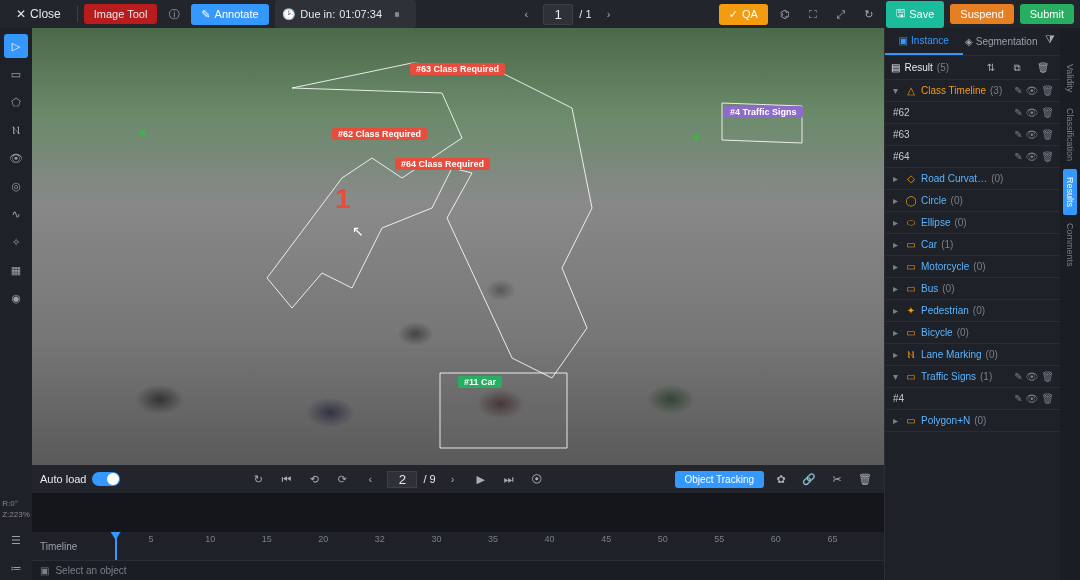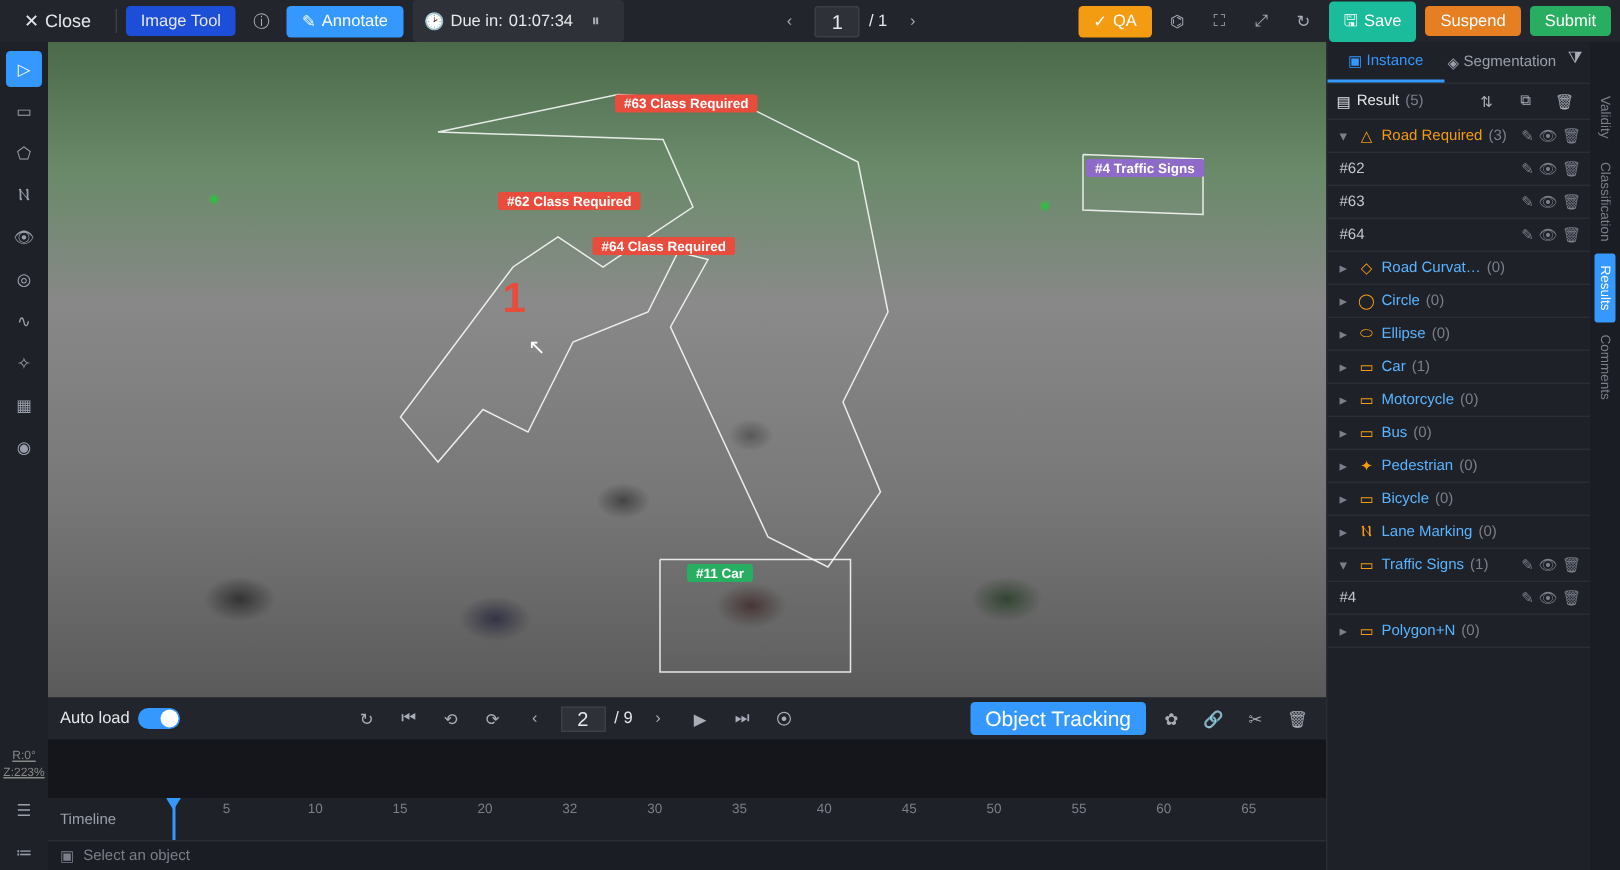--- a/index.html
+++ b/index.html
@@ -1,36 +1,36 @@
 <!DOCTYPE html>
 <html><head>
 <meta charset="utf-8">
 <style>
 * { margin:0; padding:0; box-sizing:border-box; font-family:-apple-system,Segoe UI,Arial,sans-serif; }
 body { background:#1a1d24; color:#e6e8eb; width:1080px; height:580px; overflow:hidden; font-size:11px; }
 .topbar { height:28px; background:#22252c; display:flex; align-items:center; padding:0 6px; gap:6px; }
-.btn { background:#1d4ed8; border:none; color:#e6e8eb; padding:4px 10px; border-radius:3px; cursor:pointer; font-size:11px; display:inline-flex; align-items:center; gap:4px; }
+.btn { background:#b91c1c; border:none; color:#e6e8eb; padding:4px 10px; border-radius:3px; cursor:pointer; font-size:11px; display:inline-flex; align-items:center; gap:4px; }
 .btn-close { background:transparent; font-size:12px; }
 .btn-blue { background:#3498ff; color:#fff; }
 .btn-orange { background:#f39c12; color:#fff; }
 .btn-cyan { background:#1abc9c; color:#fff; }
 .btn-green { background:#27ae60; color:#fff; }
 .btn-yellow { background:#e67e22; color:#fff; }
 .divider-v { width:1px; height:16px; background:#3c3f46; }
 .topbar .spacer { flex:1; }
 .clock-box { display:flex; align-items:center; gap:4px; background:#2e3138; padding:3px 8px; border-radius:3px; }
 .page-nav { display:flex; align-items:center; gap:6px; }
 .page-nav input { width:30px; background:#2e3138; border:1px solid #3c3f46; color:#e6e8eb; text-align:center; border-radius:2px; padding:2px; }
 .icon-btn { width:22px; height:22px; display:inline-flex; align-items:center; justify-content:center; color:#a8adb7; cursor:pointer; border-radius:3px; }
 
 .main { display:flex; height:552px; }
 .leftrail { width:32px; background:#1e2128; display:flex; flex-direction:column; align-items:center; padding-top:6px; gap:4px; }
 .leftrail .tool { width:24px; height:24px; border-radius:3px; display:flex; align-items:center; justify-content:center; color:#9aa0ab; cursor:pointer; }
 .leftrail .tool.active { background:#3498ff; color:#fff; }
-.leftrail-status { margin-top:auto; font-size:8px; color:#888; text-align:center; line-height:1.3; padding:4px 1px;text-decoration:underline; }
+.leftrail-status { margin-top:auto; font-size:8px; color:#888; line-height:1.3; padding:4px 1px; }
 
 .center { flex:1; display:flex; flex-direction:column; background:#14161c; position:relative; }
 .canvas-wrap { flex:1; position:relative; background:#2a2a2a; overflow:hidden; }
 .traffic-scene { position:absolute; inset:0; background:linear-gradient(180deg,#4a6a4a 0%,#6a8a6a 20%,#888 40%,#777 70%,#5a5a5a 100%); }
 .traffic-scene::before { content:""; position:absolute; inset:0; background:
   radial-gradient(ellipse 40px 25px at 15% 85%, #333, transparent 60%),
   radial-gradient(ellipse 40px 25px at 35% 88%, #334, transparent 60%),
   radial-gradient(ellipse 40px 25px at 55% 86%, #433, transparent 60%),
   radial-gradient(ellipse 40px 25px at 75% 85%, #343, transparent 60%),
   radial-gradient(ellipse 30px 20px at 45% 70%, #444, transparent 60%),
@@ -44,21 +44,21 @@
 .big-num { position:absolute; font-size:28px; font-weight:bold; color:#e74c3c; }
 .cursor-dot { position:absolute; font-size:14px; color:#fff; }
 svg.poly { position:absolute; inset:0; width:100%; height:100%; pointer-events:none; }
 svg.poly polyline,svg.poly polygon { fill:rgba(255,255,255,0.02); stroke:rgba(255,255,255,0.85); stroke-width:1; }
 
 .bottombar { height:28px; background:#22252c; display:flex; align-items:center; padding:0 8px; gap:6px; }
 .toggle { width:28px; height:14px; background:#3498ff; border-radius:7px; position:relative; }
 .toggle::after { content:""; position:absolute; width:12px; height:12px; background:#fff; border-radius:50%; top:1px; left:15px; }
 .bottombar .spacer { flex:1; }
 .frame-input { width:30px; background:#2e3138; border:1px solid #3c3f46; color:#e6e8eb; text-align:center; }
-.pill-blue { background:#3498ff; color:#fff; padding:3px 10px; border-radius:3px; font-size:14px; }
+.pill-blue { background:#3498ff; color:#fff; padding:3px 10px; border-radius:3px; font-size:10px; }
 
 .timeline { height:28px; background:#1e2128; display:flex; align-items:center;margin-top:39px; }
 .timeline-label { width:60px; padding-left:8px; font-size:10px; color:#9aa0ab; }
 .timeline-track { flex:1; position:relative; height:100%; }
 .tl-tick { position:absolute; top:2px; font-size:9px; color:#7a7f8a; }
 .tl-cursor { position:absolute; top:0; width:2px; height:100%; background:#3498ff; }
 .tl-cursor::before { content:""; position:absolute; top:0; left:-4px; width:10px; height:8px; background:#3498ff; clip-path:polygon(0 0,100% 0,50% 100%); }
 
 .selectrow { height:20px; background:#1a1d24; display:flex; align-items:center; padding-left:8px; gap:6px; font-size:10px; color:#7a7f8a; border-top:1px solid #2a2d34; }
 
@@ -216,21 +216,21 @@
         <span class="count">(5)</span>
       <div class="spacer"></div>
       <span class="icon-btn">⇅</span>
       <span class="icon-btn">⧉</span>
       <span class="icon-btn">🗑</span>
     </div>
     <div class="rp-list" id="rp-list">
         <div class="rp-row border-b orange">
           <span class="chev">▾</span>
           <span class="shape-ic">△</span>
-          <span class="lbl">Road Required</span>
+          <span class="lbl">Class Timeline</span>
           <span class="count">(3)</span>
           <span class="spacer"></span>
           <span class="mini-icons">
             <span>✎</span>
             <span>👁</span>
             <span>🗑</span>
           </span>
         </div>
         <div class="rp-row border-b child ">
           <span class="lbl">#62</span>

